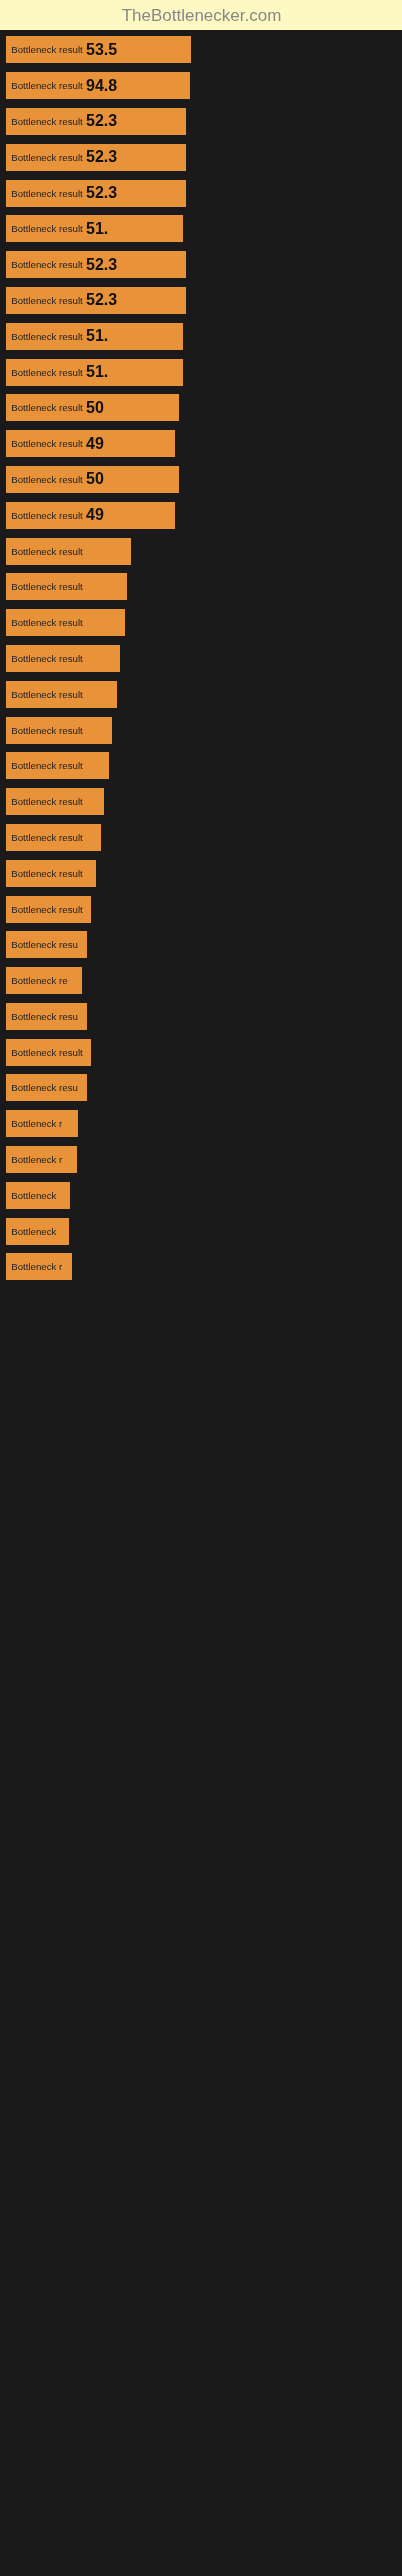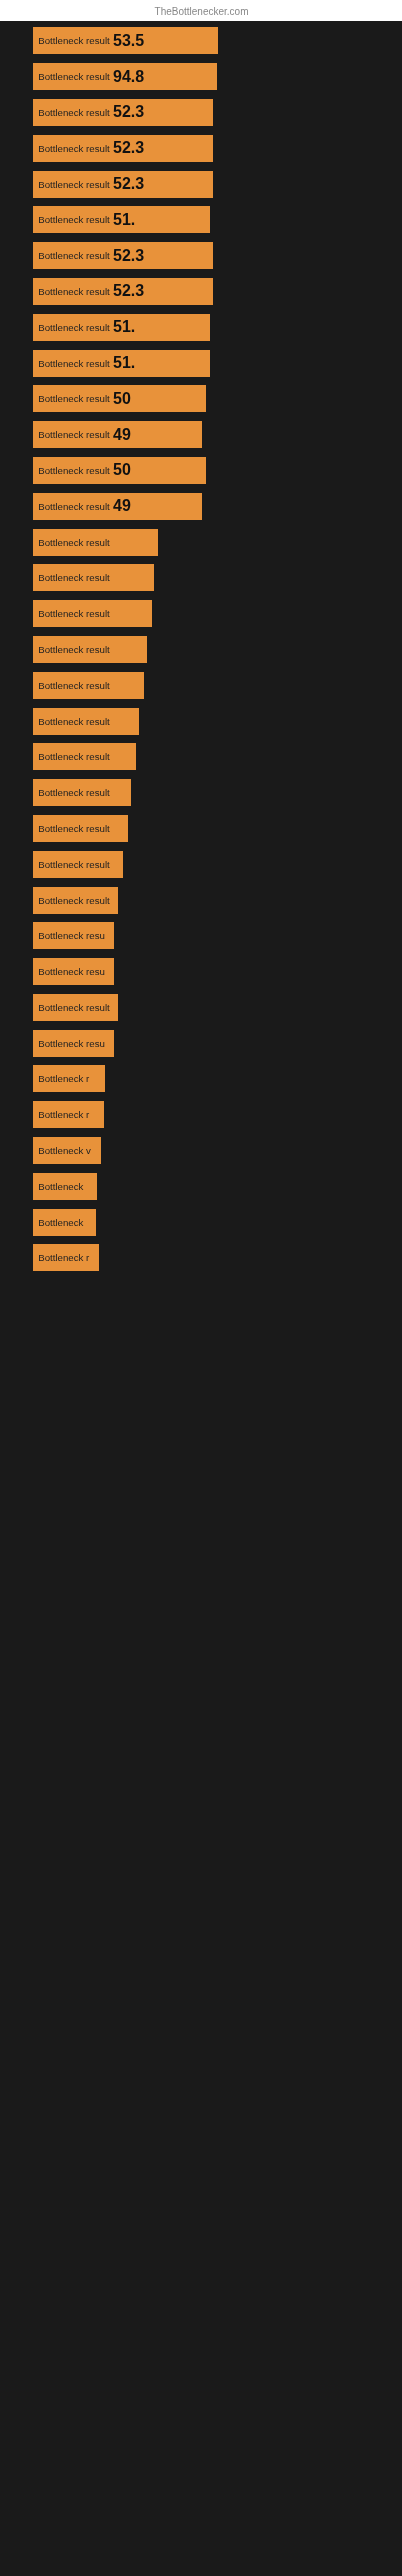--- a/index.html
+++ b/index.html
@@ -9,36 +9,35 @@
     }
     body {
       width: 403px;
       background-color: #1a1a1a;
       font-family: Arial, sans-serif;
       font-size: 10.5px;
     }
     .header {
       text-align: center;
       color: #888;
-      font-size: 10px;
+      font-size: 17px;
       padding: 6.4px 0 3.2px 0;
-      background-color: #ffffff;
+      background-color: #fef9c3;
     }
     .bar-row {
       display: flex;
       align-items: center;
       margin: 4.8px 6.4px;
       height: 31px;
     }
     .bar-container {
       display: flex;
       align-items: flex-end;
       height: 27px;
       position: relative;
-      margin-left: 27px;
     }
     .bar {
       background-color: #e8923a;
       height: 27px;
       display: flex;
       align-items: center;
       padding-left: 4.8px;
       min-width: 24px;
     }
     .bar-label {
@@ -254,20 +253,27 @@
     </div>
     <div class="bar-row">
       <div class="bar-container">
         <div class="bar" style="width: 81px;">
           <span class="bar-label">Bottleneck resu</span>
         </div>
       </div>
     </div>
     <div class="bar-row">
       <div class="bar-container">
+        <div class="bar" style="width: 76px;">
+          <span class="bar-label">Bottleneck re</span>
+        </div>
+      </div>
+    </div>
+    <div class="bar-row">
+      <div class="bar-container">
         <div class="bar" style="width: 81px;">
           <span class="bar-label">Bottleneck resu</span>
         </div>
       </div>
     </div>
     <div class="bar-row">
       <div class="bar-container">
         <div class="bar" style="width: 85px;">
           <span class="bar-label">Bottleneck result</span>
         </div>
@@ -284,27 +290,20 @@
       <div class="bar-container">
         <div class="bar" style="width: 72px;">
           <span class="bar-label">Bottleneck r</span>
         </div>
       </div>
     </div>
     <div class="bar-row">
       <div class="bar-container">
         <div class="bar" style="width: 71px;">
           <span class="bar-label">Bottleneck r</span>
-        </div>
-      </div>
-    </div>
-    <div class="bar-row">
-      <div class="bar-container">
-        <div class="bar" style="width: 68px;">
-          <span class="bar-label">Bottleneck v</span>
         </div>
       </div>
     </div>
     <div class="bar-row">
       <div class="bar-container">
         <div class="bar" style="width: 64px;">
           <span class="bar-label">Bottleneck</span>
         </div>
       </div>
     </div>

